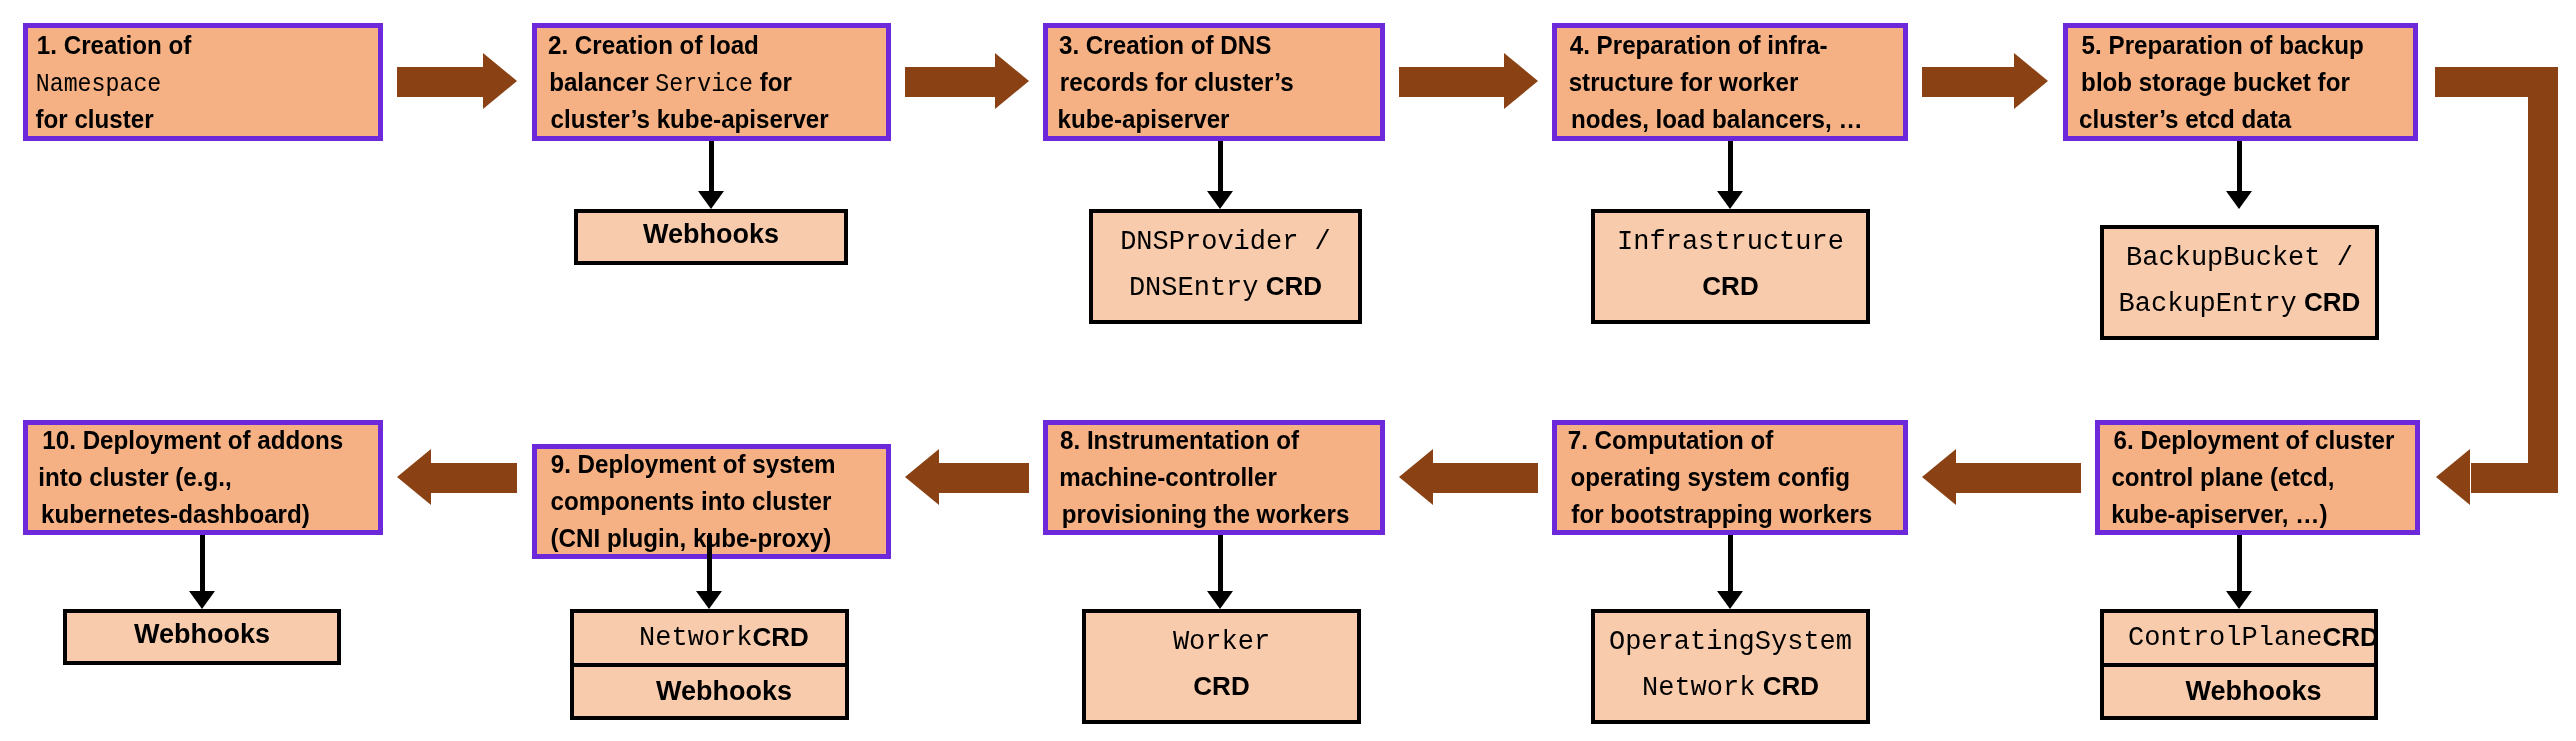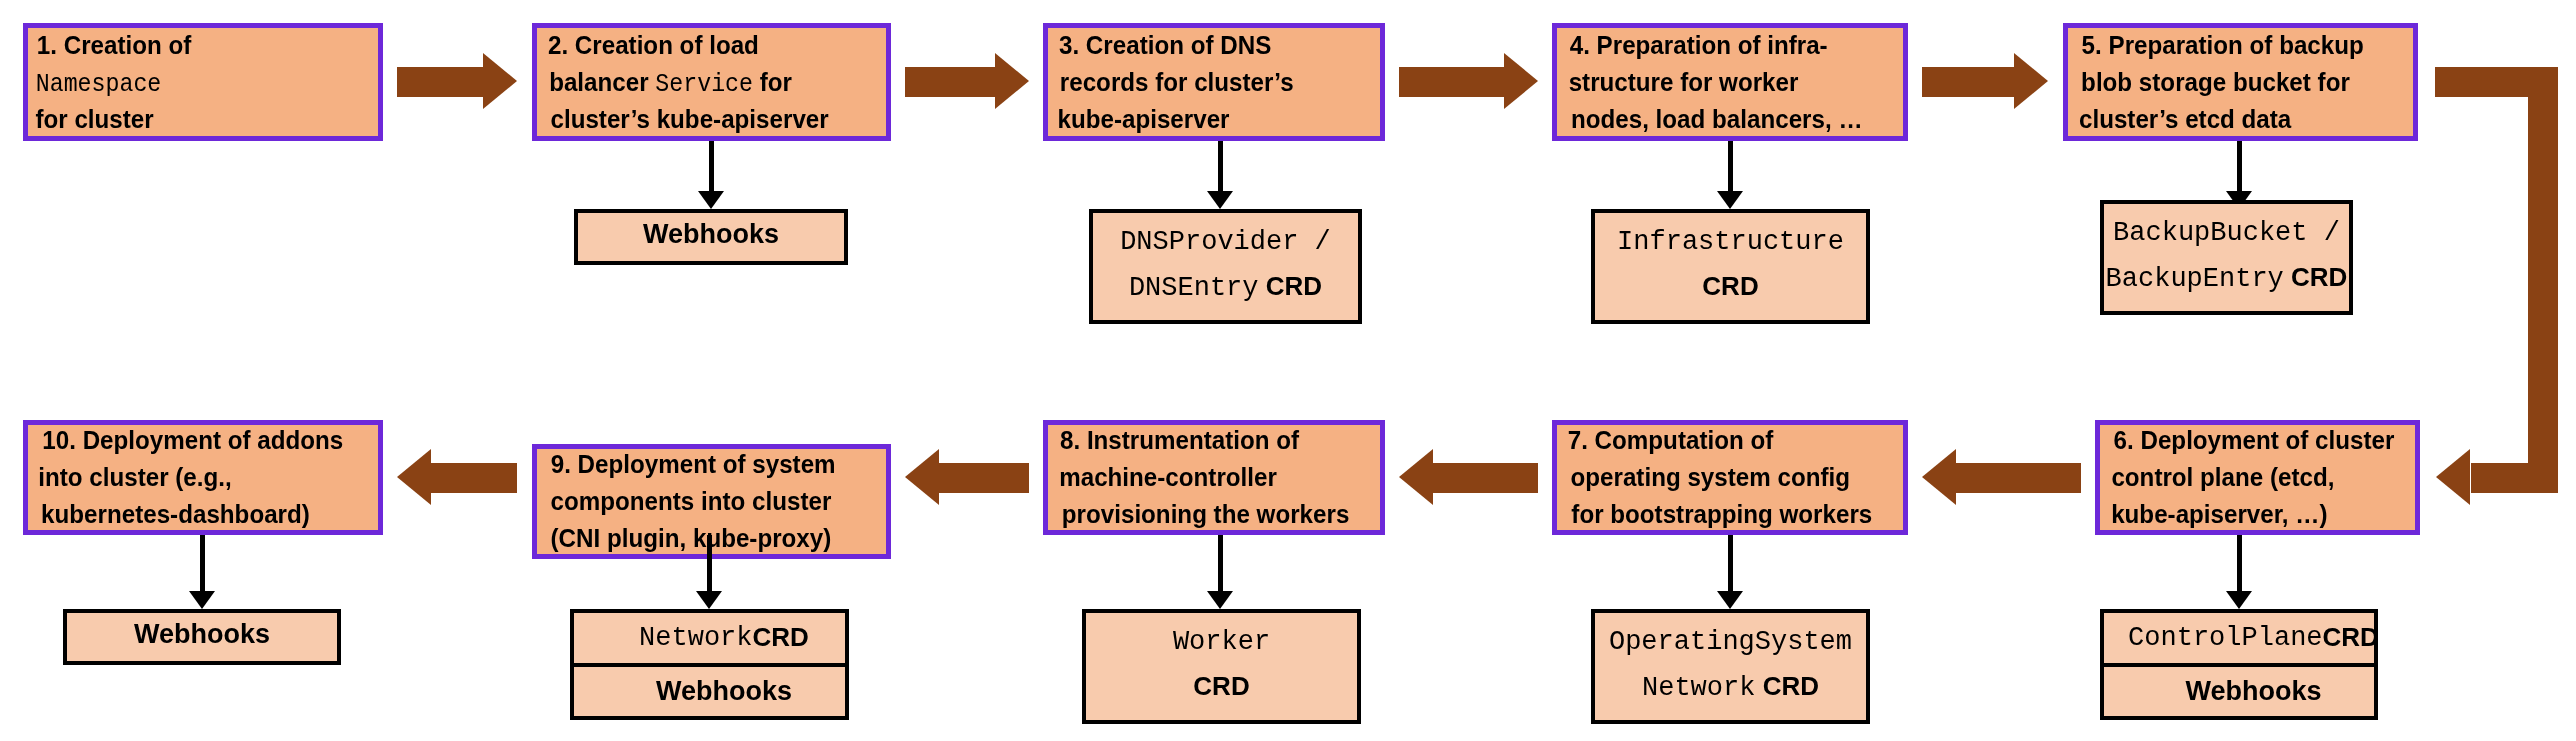--- a/index.html
+++ b/index.html
@@ -137,21 +137,21 @@
   <div class="mbox" style="left:2063px;top:23px;width:355px;height:118px">
     <div class="mline"><span class="seg-sans">5. Preparation of backup</span></div>
     <div class="mline"><span class="seg-sans">blob storage bucket for</span></div>
     <div class="mline"><span class="seg-sans">cluster’s etcd data</span></div>
   </div>
 
   <div class="va va1" style="left:2226px">
     <div class="stem"></div>
       <div class="tip"></div>
   </div>
-  <div class="sbox" style="left:2100px;top:200px;width:253px;height:115px">
+  <div class="sbox" style="left:2100px;top:225px;width:279px;height:115px">
     <div class="sline"><span class="seg-mono">BackupBucket /</span></div>
     <div class="sline"><span class="seg-mono">BackupEntry</span><span class="seg-crd"> CRD</span></div>
   </div>
 
   <div class="elbow">
     <div class="e-top"></div>
     <div class="e-side"></div>
     <div class="e-bot"></div>
     <div class="e-head"></div>
   </div>

